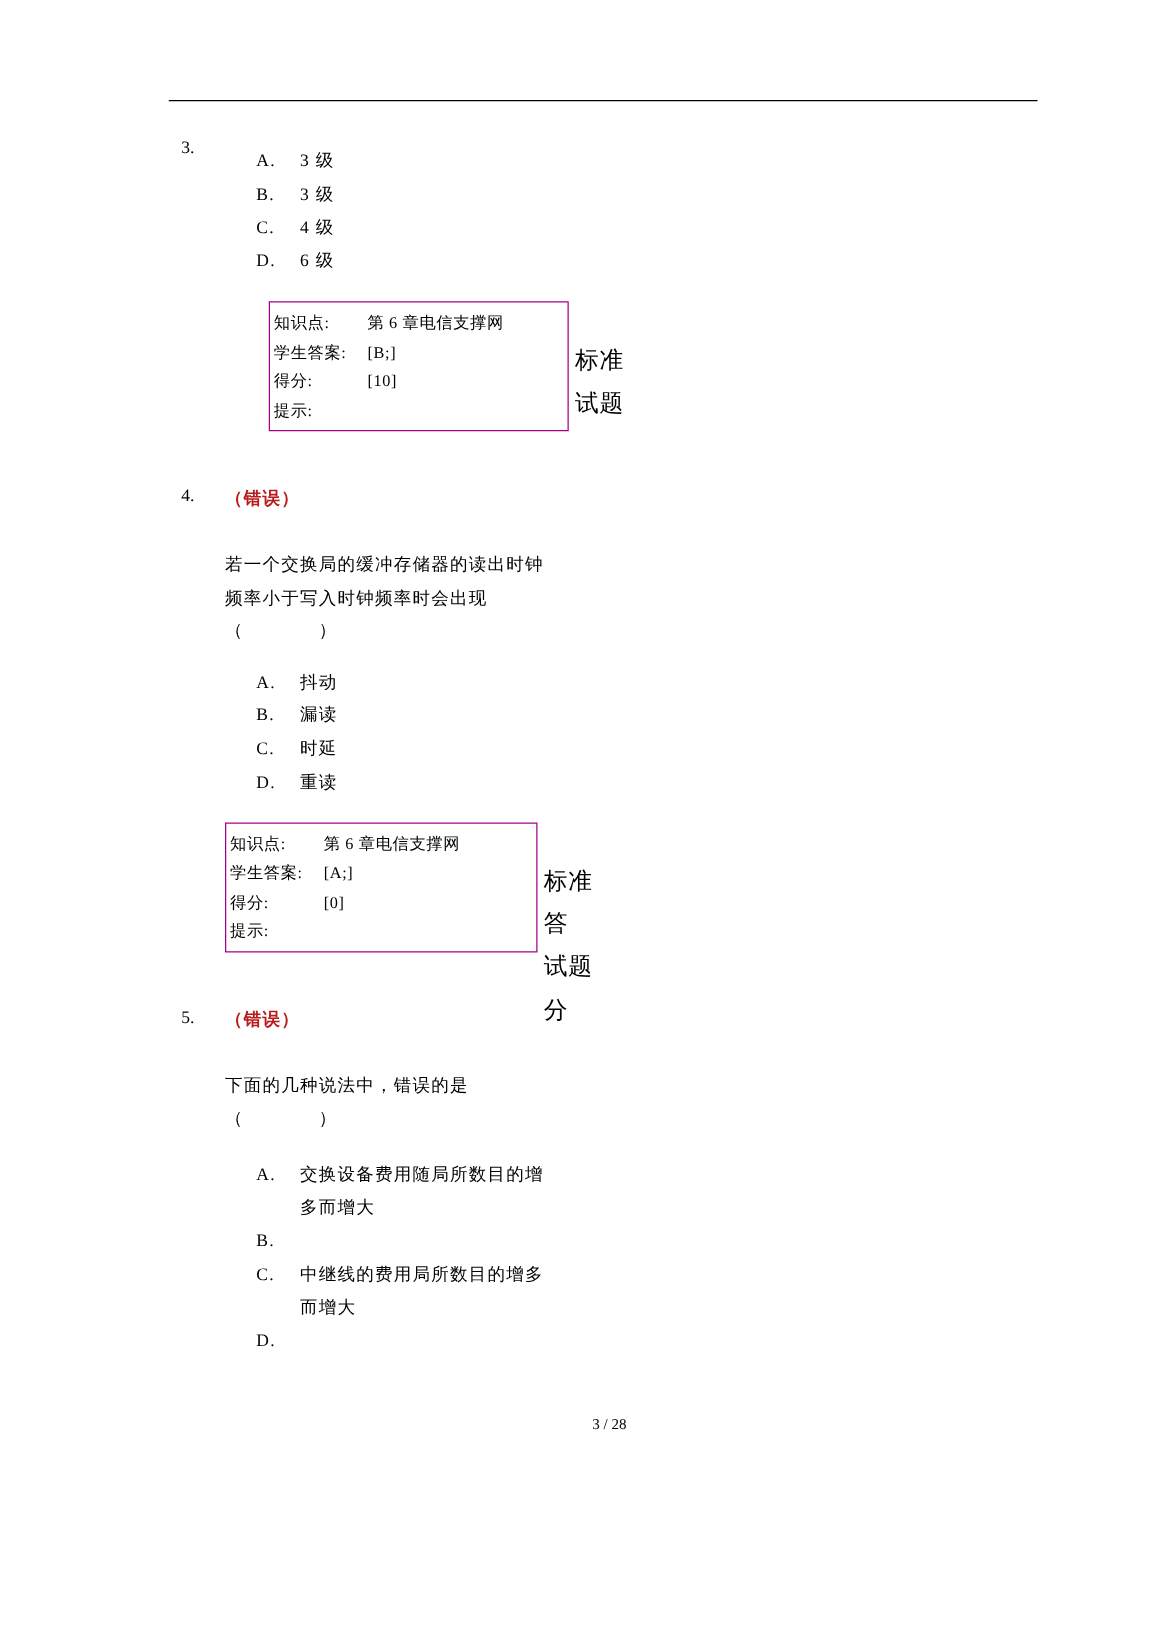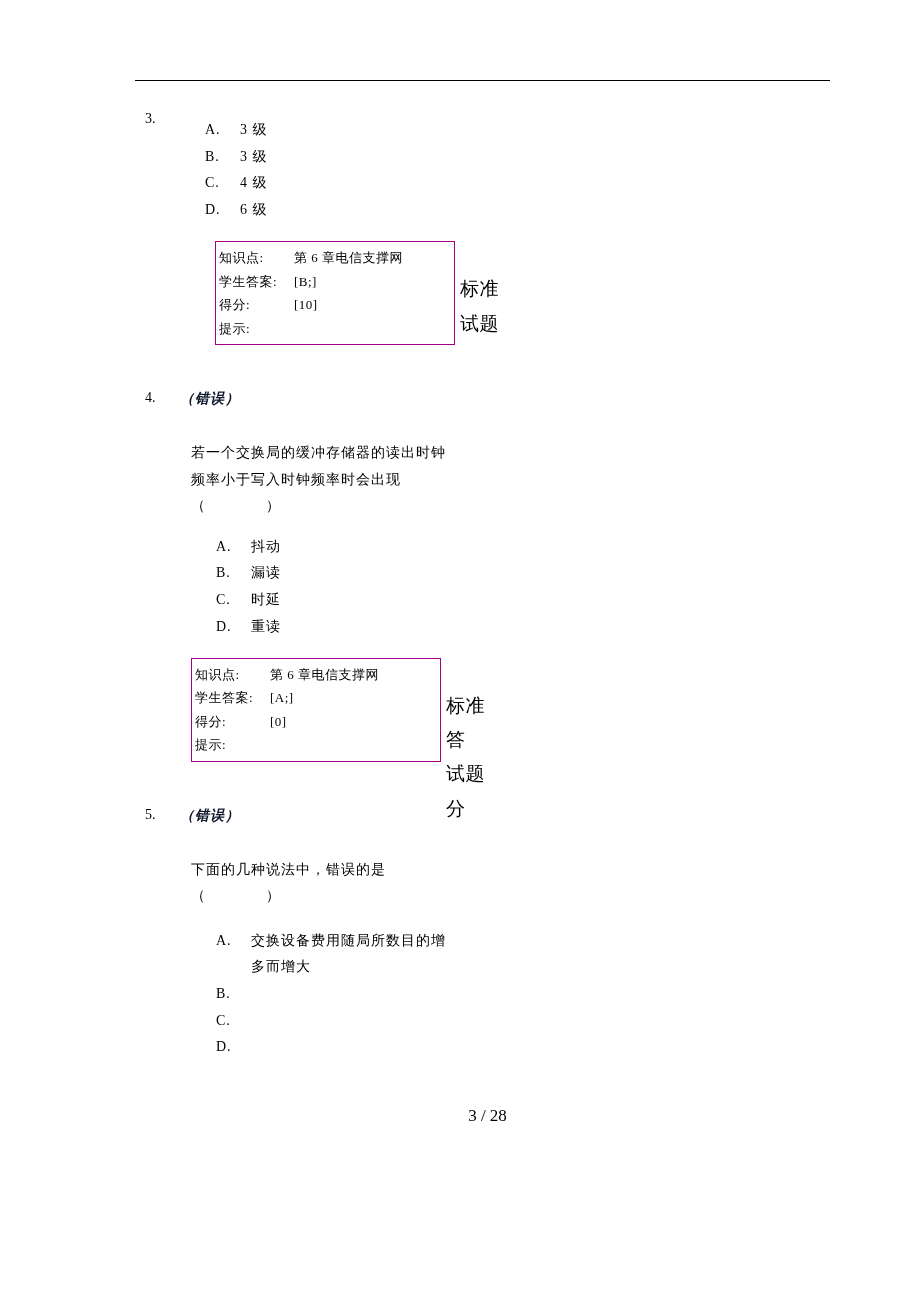--- a/index.html
+++ b/index.html
@@ -82,33 +82,32 @@
     }
     .side-col {
       position: absolute;
       right: -48px;
       top: 30px;
       width: 42px;
       font-size: 19px;
       line-height: 1.8;
     }
     .status {
-      color: #0f172a;
+      color: #b91c1c;
       font-weight: bold;
       letter-spacing: 1px;
-      font-style: italic;
     }
     .q4-indent, .q5-indent {
-      margin-left: 46px;
+      margin-left: 35px;
       margin-top: 32px;
     }
     .footer {
       text-align: center;
       margin-top: 30px;
-      font-size: 17px;
+      font-size: 12px;
     }
   </style>
 </head>
 <body>
 
 <div class="page">
   <div class="top-rule"></div>
 
   <div class="question">
     <div class="q-head">
@@ -225,20 +224,21 @@
       <div class="options" style="margin-top:18px;">
         <div class="opt-row">
             <span class="opt-letter">A.</span>
             <span class="opt-text">交换设备费用随局所数目的增多而增大</span>
           </div>
         <div class="opt-row">
             <span class="opt-letter">B.</span>
           </div>
         <div class="opt-row">
             <span class="opt-letter">C.</span>
+            <span class="opt-text">中继线的费用局所数目的增多而增大</span>
           </div>
         <div class="opt-row">
             <span class="opt-letter">D.</span>
           </div>
       </div>
     </div>
   </div>
 
   <div class="footer">3 / 28</div>
 </div>

